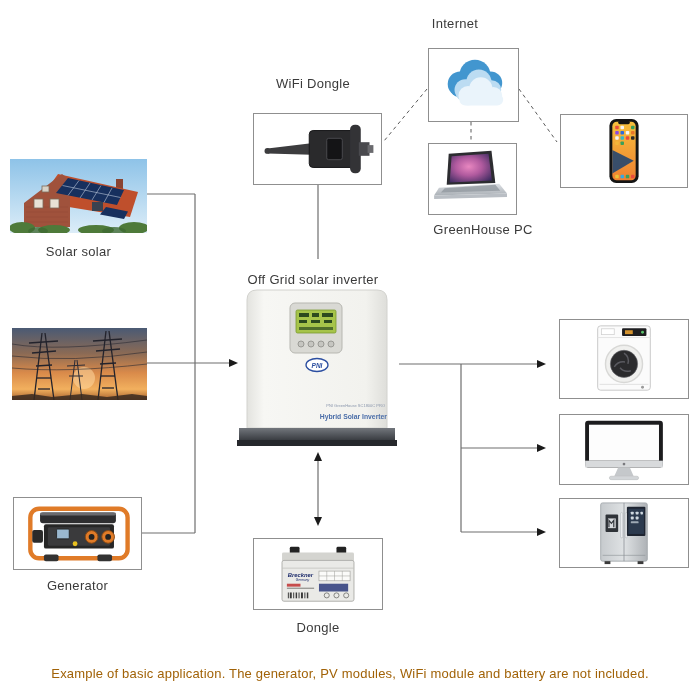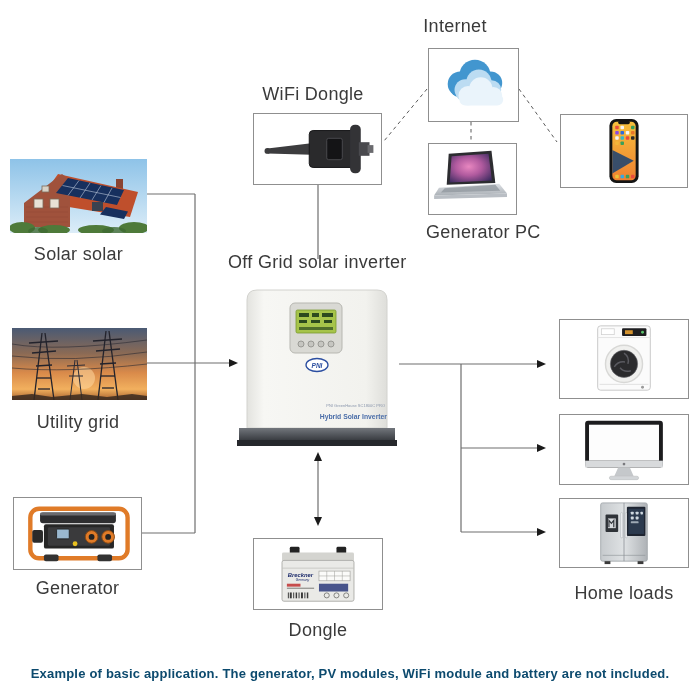--- a/index.html
+++ b/index.html
@@ -2,24 +2,24 @@
 <html><head>
 <meta charset="utf-8">
 <style>
   html,body{margin:0;padding:0;background:#fff;}
   #stage{position:relative;width:700px;height:700px;background:#ffffff;overflow:hidden;
          font-family:"Liberation Sans",sans-serif;color:#3a3a3a;}
   #connectors{position:absolute;left:0;top:0;width:700px;height:700px;pointer-events:none;}
   .box{position:absolute;border:1px solid #8f8f8f;background:#fff;
        display:flex;align-items:center;justify-content:center;box-sizing:border-box;}
   .img{position:absolute;display:flex;align-items:center;justify-content:center;}
-  .lbl{position:absolute;font-size:18px;letter-spacing:.3px;color:#3a3a3a;
+  .lbl{position:absolute;font-size:13px;letter-spacing:.3px;color:#3a3a3a;
        text-align:center;white-space:nowrap;}
   .caption{position:absolute;left:0;top:666px;width:700px;text-align:center;
-           font-size:13px;letter-spacing:.2px;color:#0c4a6e;font-weight:bold;}
+           font-size:13px;letter-spacing:.2px;color:#a16207;}
   svg{display:block;}
 </style>
 </head>
 <body>
 
 <div id="stage">
 
   <svg id="connectors" viewBox="0 0 700 700">
     <g stroke="#6e6e6e" stroke-width="1.2" fill="none">
       <path d="M147 194 H195"></path>
@@ -42,28 +42,26 @@
       <polygon points="238,363 229,359 229,367"></polygon>
       <polygon points="546,364 537,360 537,368"></polygon>
       <polygon points="546,448 537,444 537,452"></polygon>
       <polygon points="546,532 537,528 537,536"></polygon>
       <polygon points="318,452 314,461 322,461"></polygon>
       <polygon points="318,526 314,517 322,517"></polygon>
     </g>
   </svg>
 
   <div class="lbl" style="left:395px;top:16px;width:120px;">Internet</div>
-  <div class="lbl" style="left:247px;top:84px;width:132px;">WiFi Dongle</div>
-  <div class="lbl" style="left:426px;top:222px;width:114px;">Generator PC</div>
-  <div class="lbl" style="left:228px;top:252px;width:170px;">Off Grid solar inverter</div>
+  <div class="lbl" style="left:247px;top:76px;width:132px;">WiFi Dongle</div>
+  <div class="lbl" style="left:426px;top:222px;width:114px;">GreenHouse PC</div>
+  <div class="lbl" style="left:228px;top:272px;width:170px;">Off Grid solar inverter</div>
   <div class="lbl" style="left:10px;top:244px;width:137px;">Solar solar</div>
-  <div class="lbl" style="left:8px;top:412px;width:140px;">Utility grid</div>
   <div class="lbl" style="left:13px;top:578px;width:129px;text-align:center;">Generator</div>
   <div class="lbl" style="left:253px;top:620px;width:130px;">Dongle</div>
-  <div class="lbl" style="left:554px;top:583px;width:140px;">Home loads</div>
   <div class="caption">Example of basic application. The generator, PV modules, WiFi module and battery are not included.</div>
 
   <div class="box" style="left:428px;top:48px;width:91px;height:74px;">
     <svg width="89" height="72" viewBox="0 0 91 74">
       <g fill="#4296cf">
         <circle cx="32" cy="36" r="13"></circle>
           <circle cx="47" cy="27" r="16"></circle>
           <circle cx="63" cy="35" r="12"></circle>
         <rect x="22" y="33" width="50" height="16" rx="8"></rect>
       </g>

